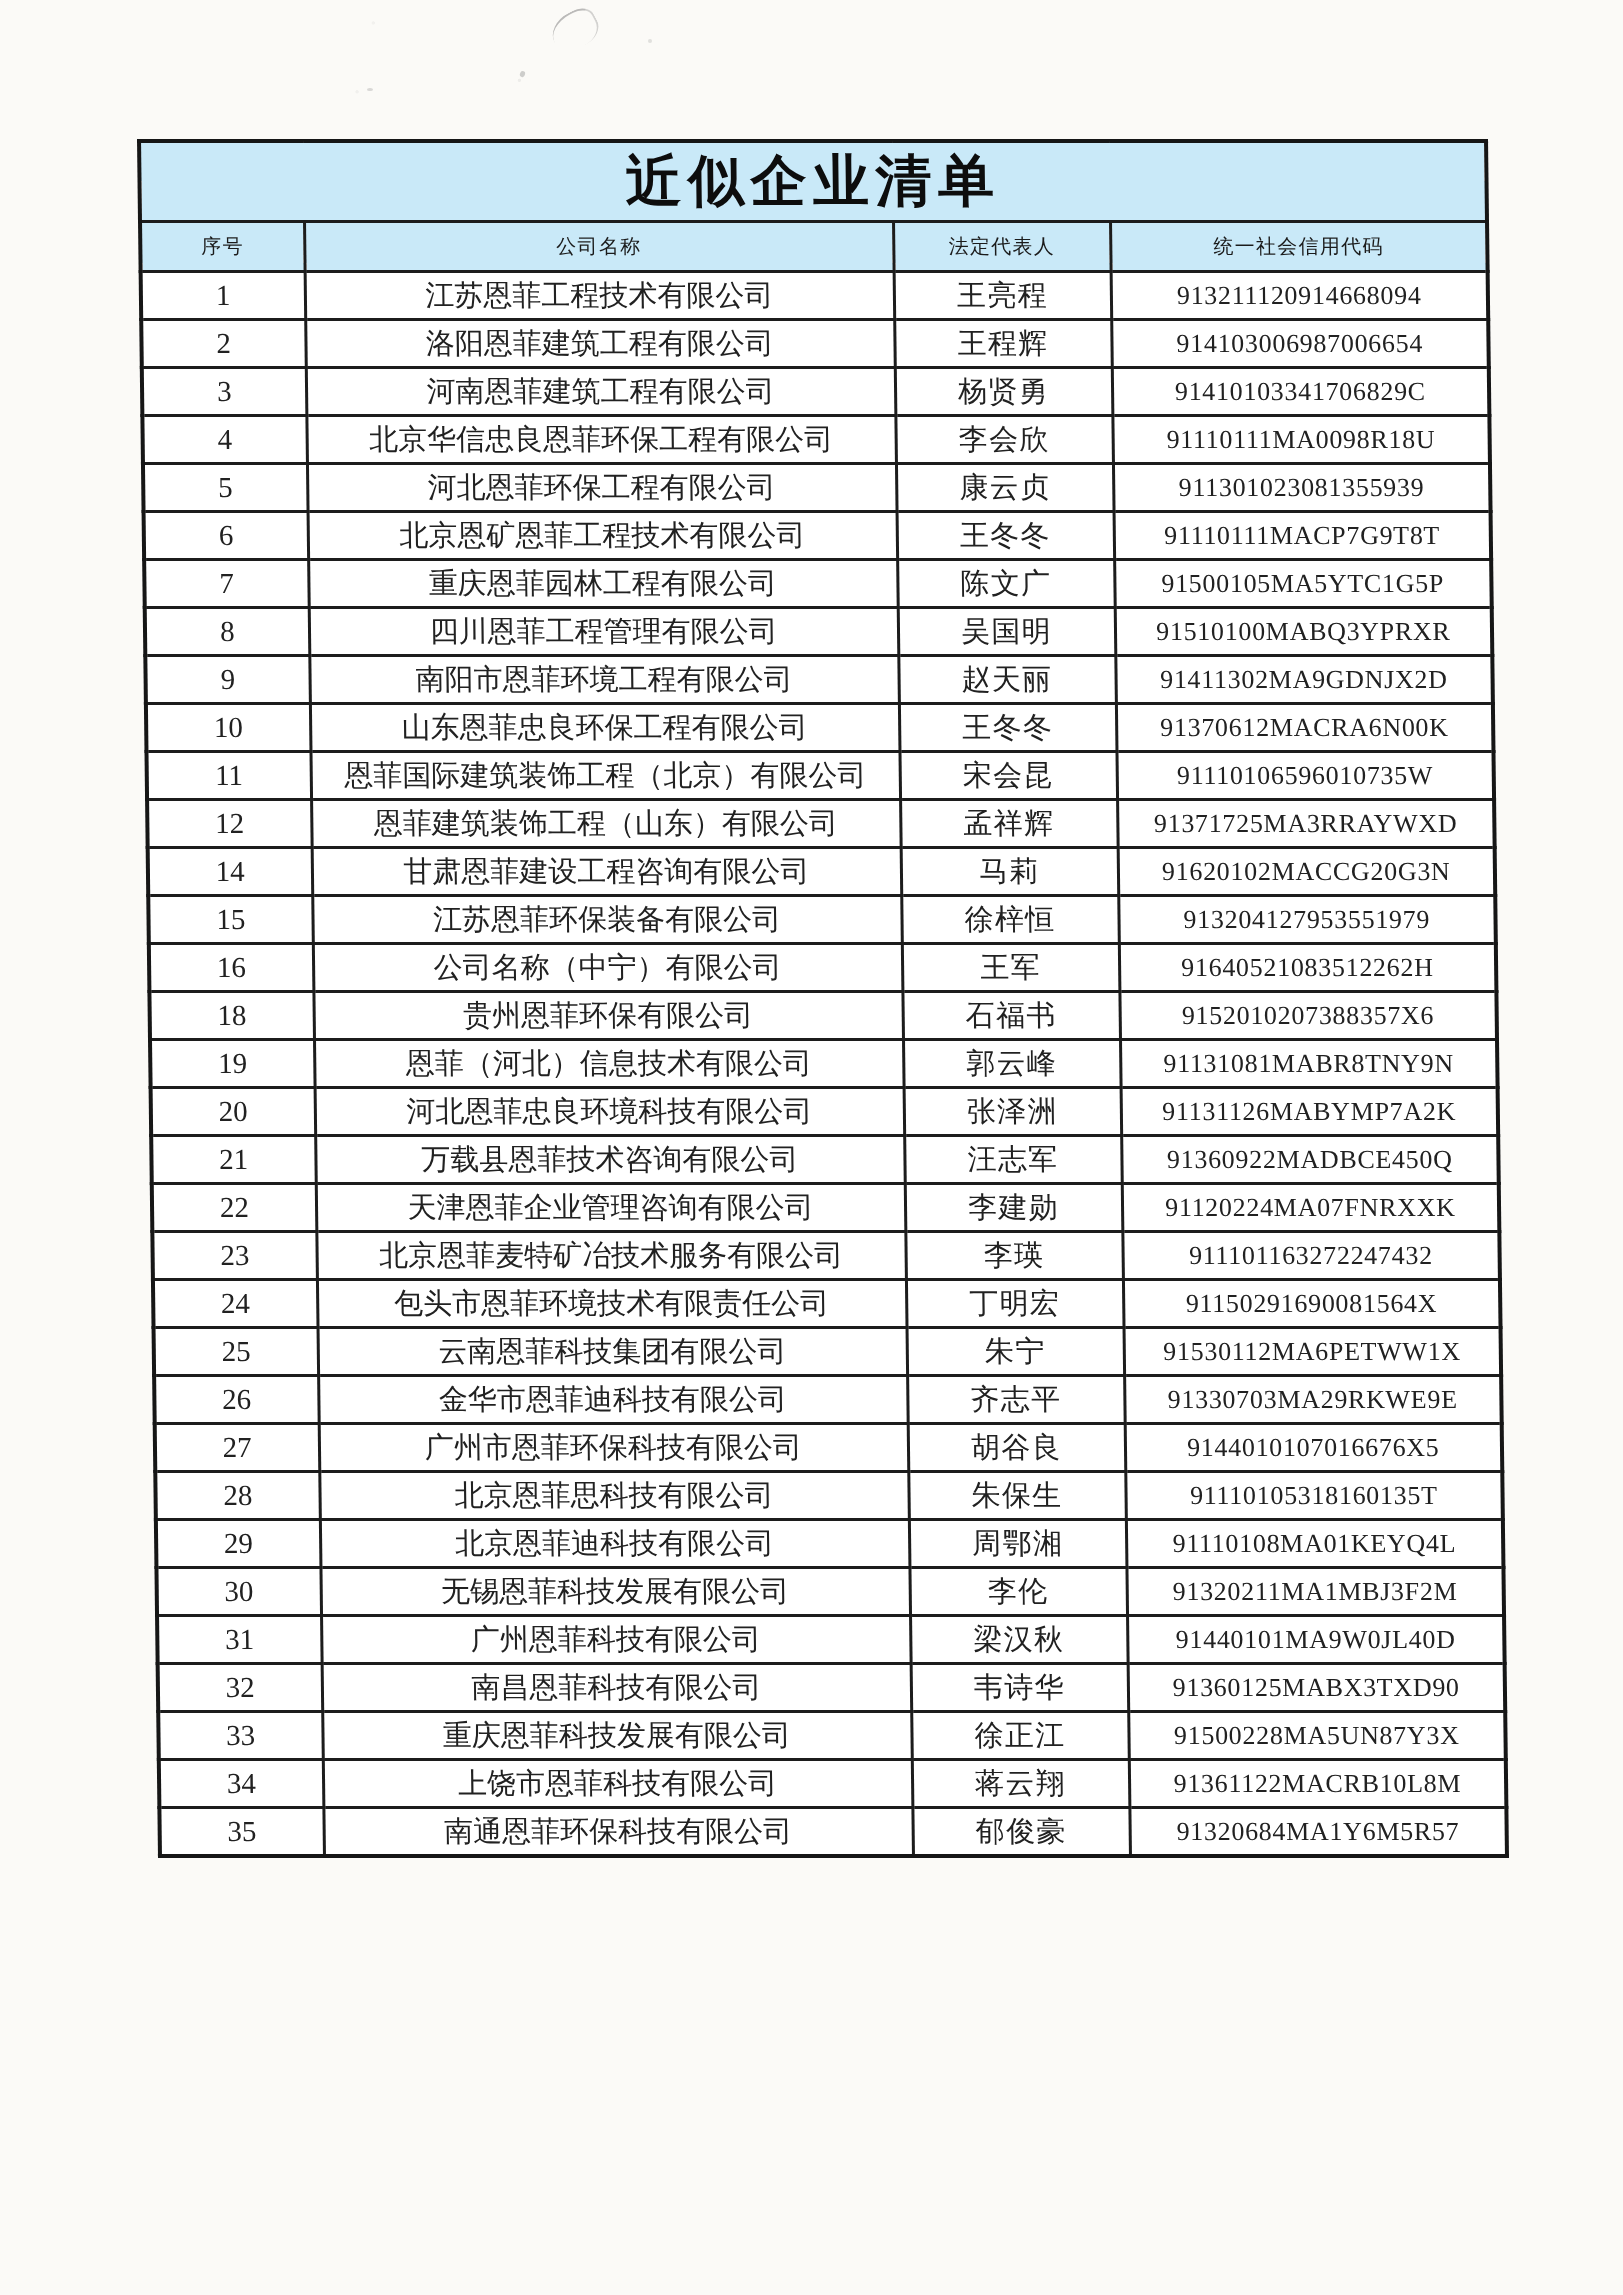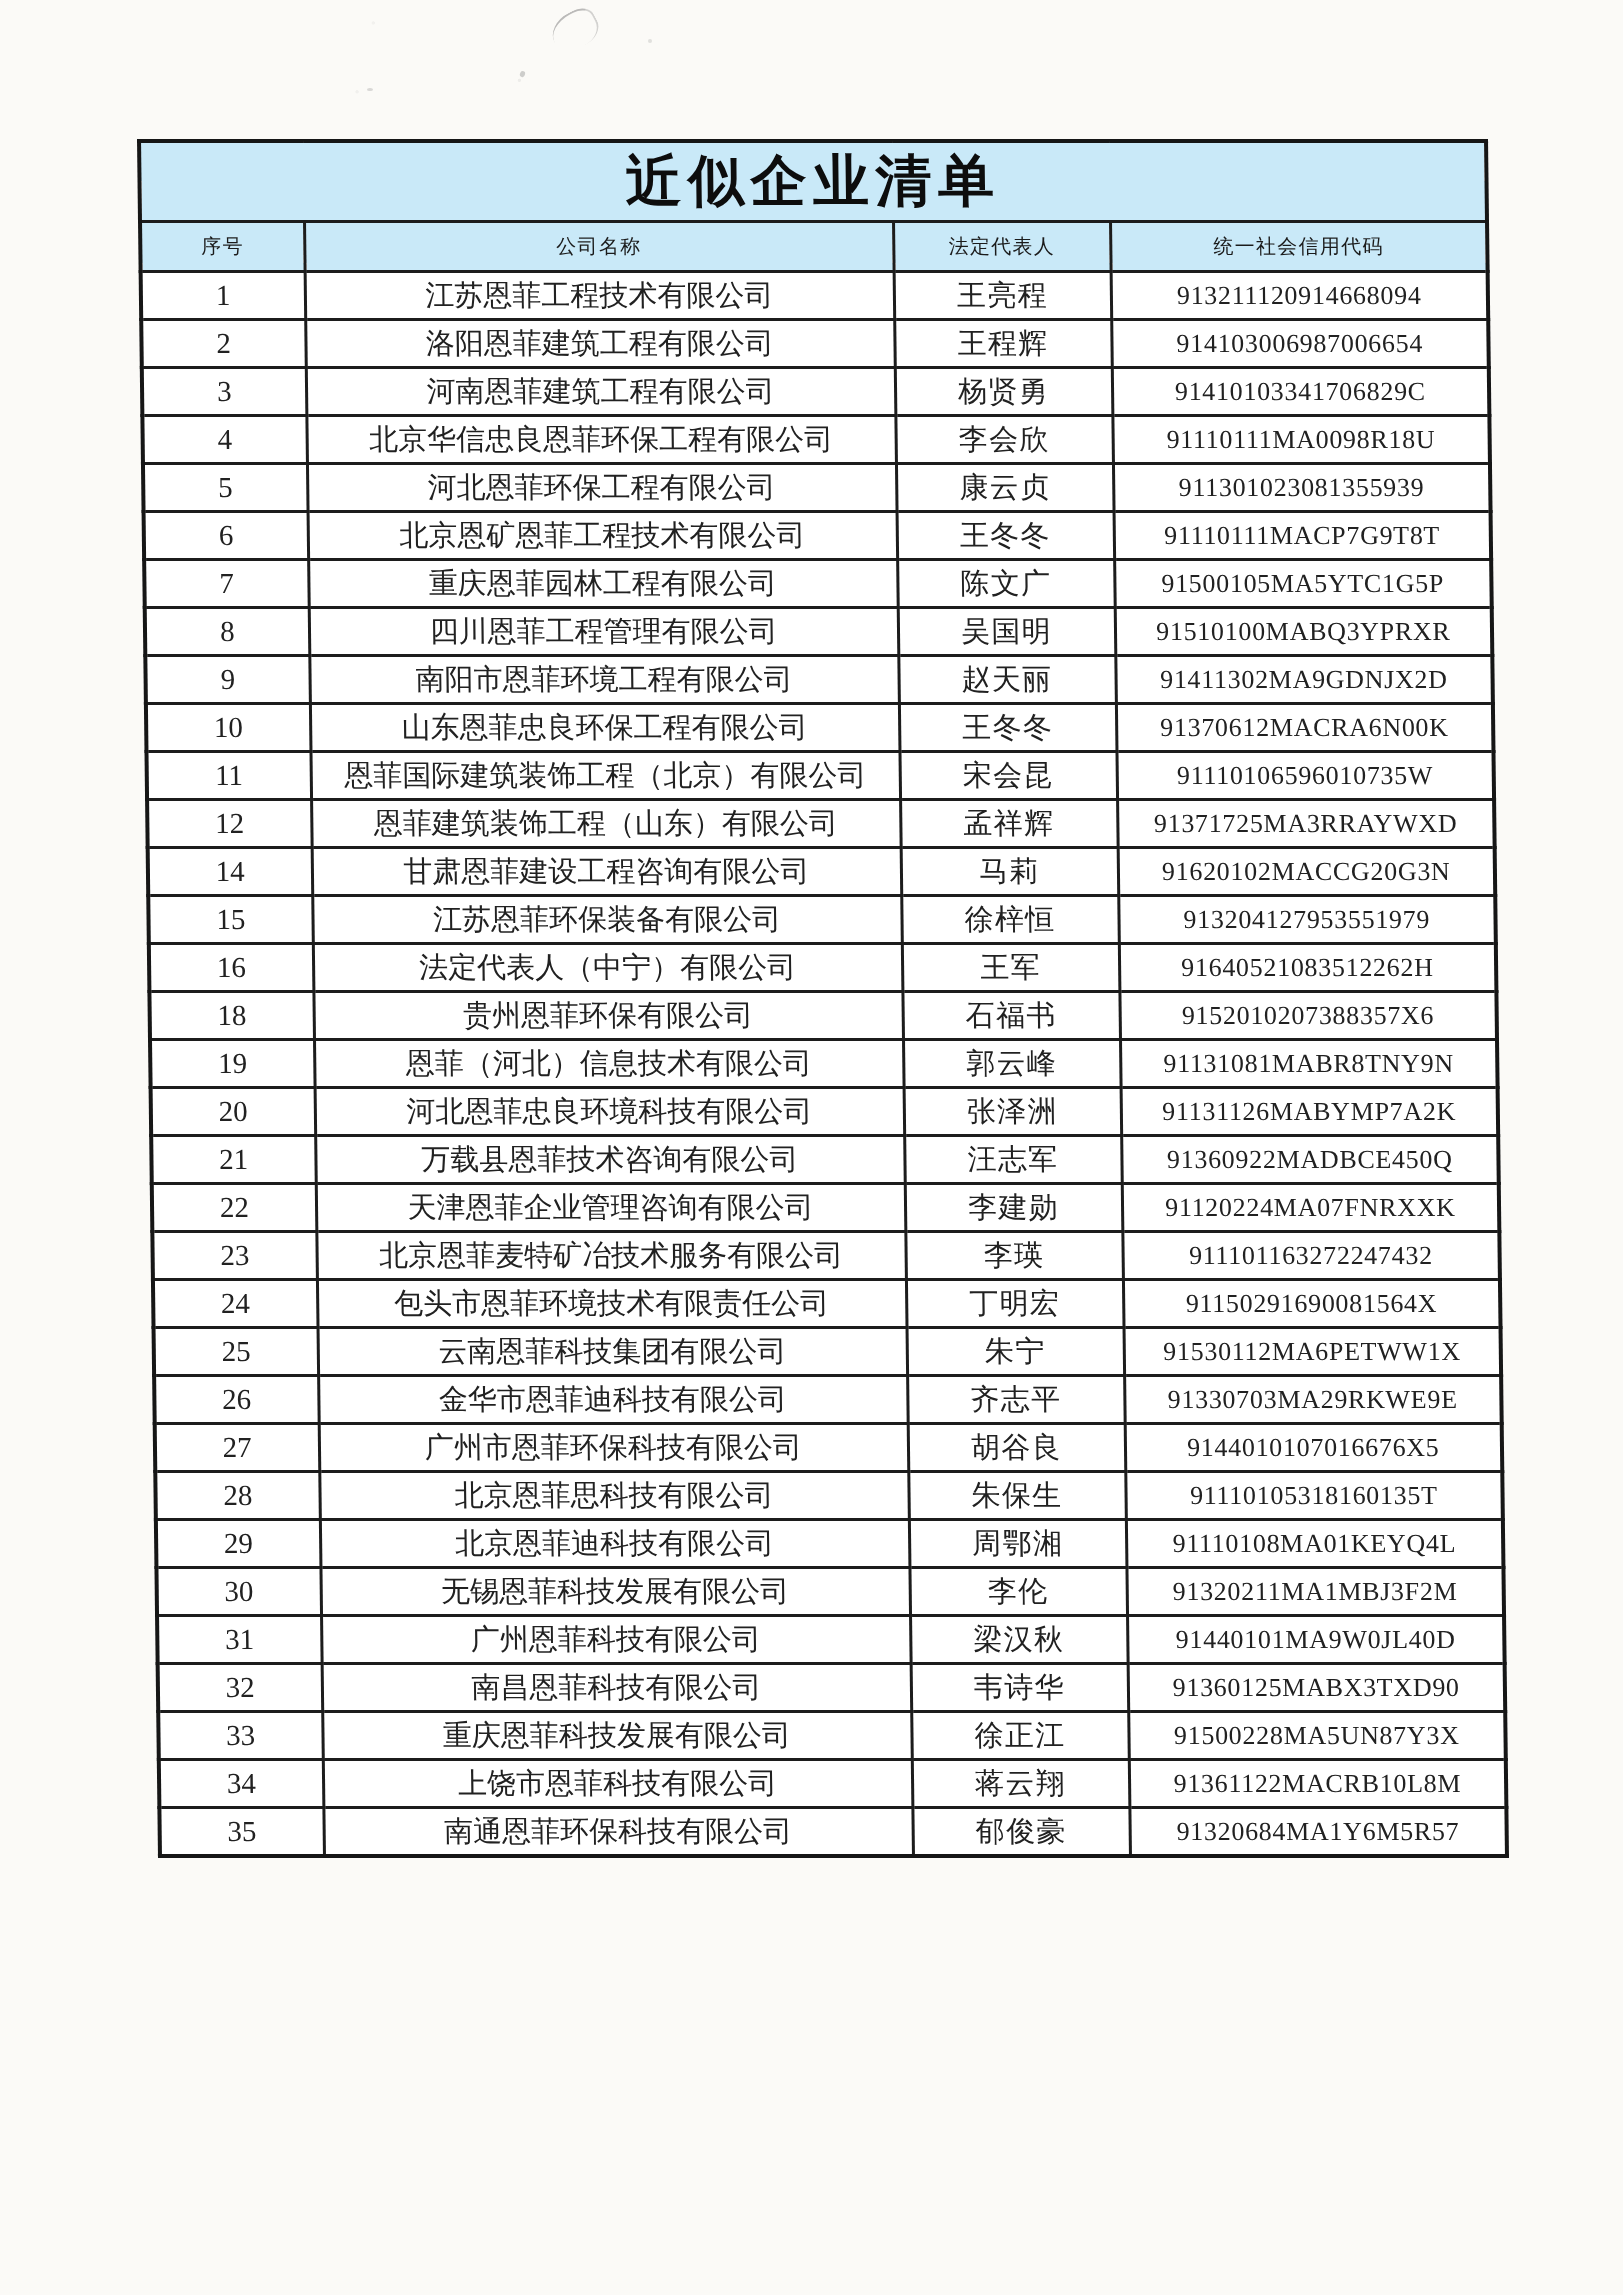--- a/index.html
+++ b/index.html
@@ -206,21 +206,21 @@
           <td class="code">91620102MACCG20G3N</td>
         </tr>
         <tr>
           <td>15</td>
           <td>江苏恩菲环保装备有限公司</td>
           <td class="rep">徐梓恒</td>
           <td class="code">913204127953551979</td>
         </tr>
         <tr>
           <td>16</td>
-          <td>法定代表人（中宁）有限公司</td>
+          <td>公司名称（中宁）有限公司</td>
           <td class="rep">王军</td>
           <td class="code">91640521083512262H</td>
         </tr>
         <tr>
           <td>18</td>
           <td>贵州恩菲环保有限公司</td>
           <td class="rep">石福书</td>
           <td class="code">9152010207388357X6</td>
         </tr>
         <tr>

